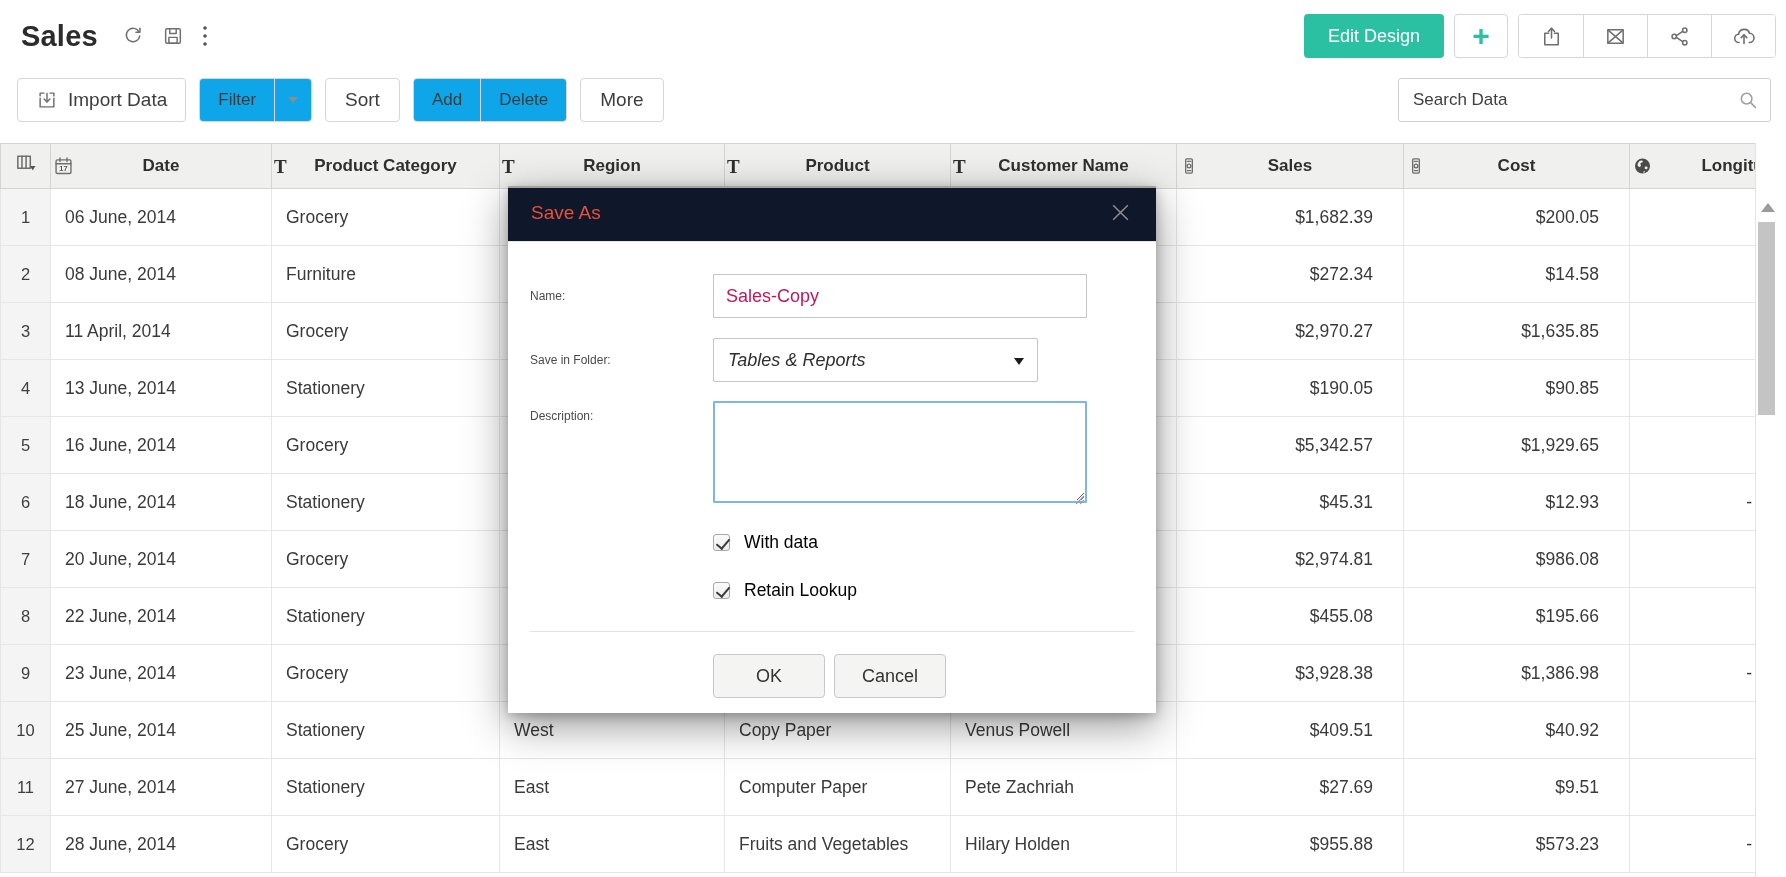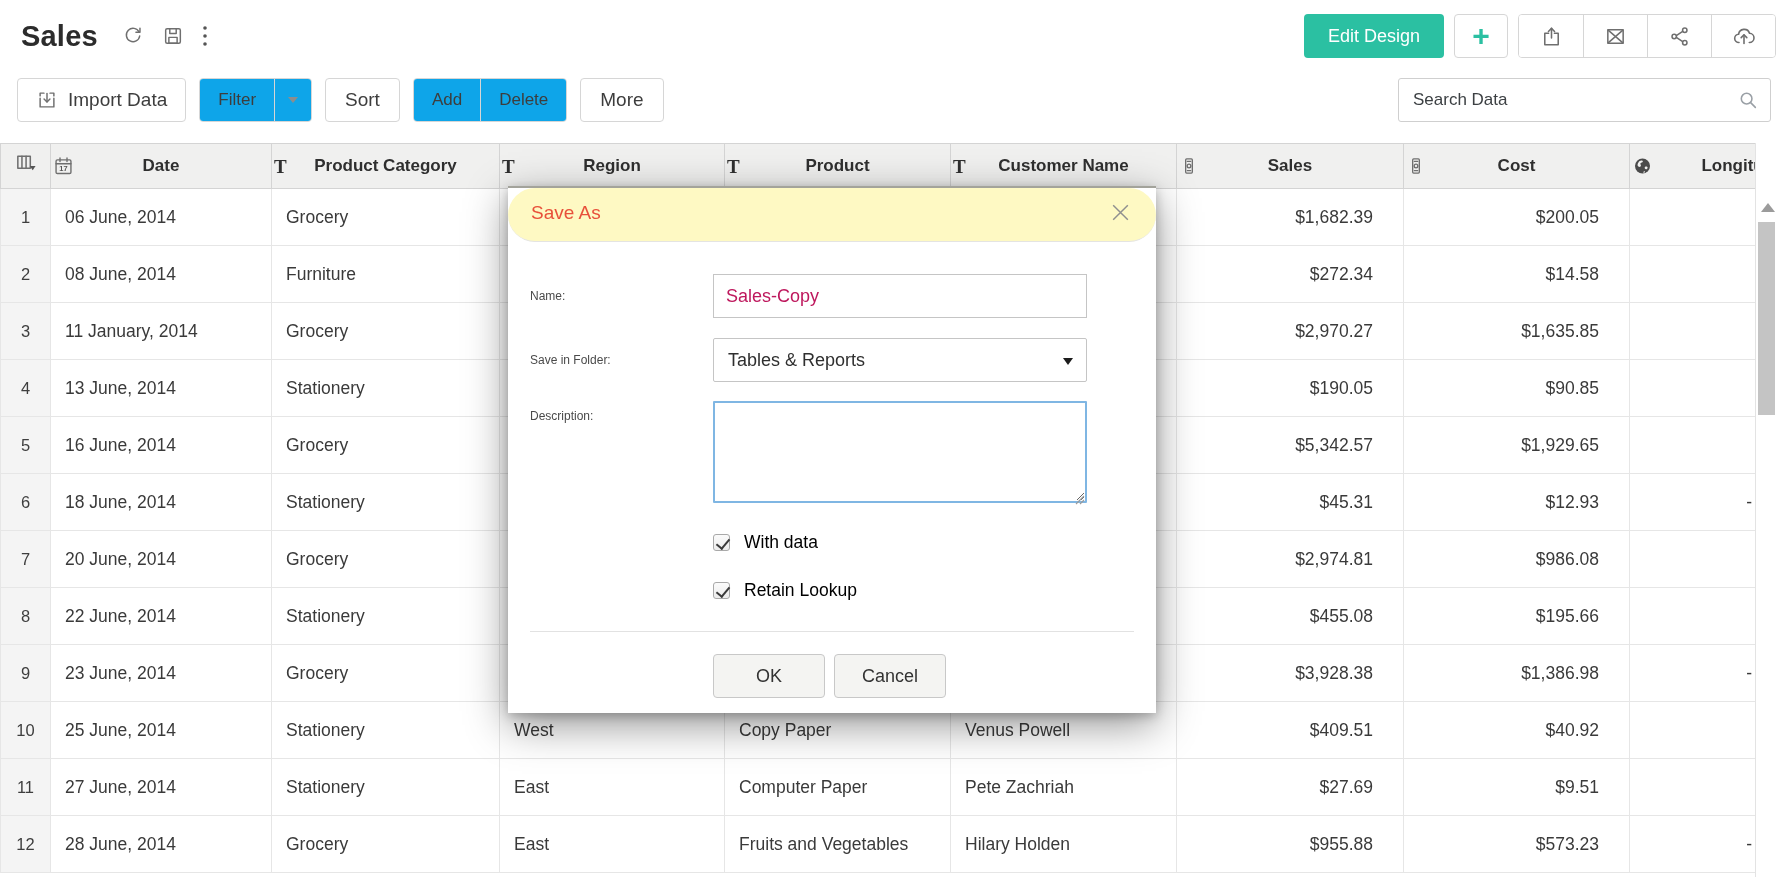--- a/index.html
+++ b/index.html
@@ -49,32 +49,32 @@
   td.money { text-align:right; padding-right:30px; }
   td.lng { text-align:right; padding-right:103px; }
 
   
   .gutter { position:absolute; left:1755px; top:143px; width:31px; height:734px; background:#fff; border-left:1px solid #e3e3e3; z-index:6; }
   .scroll-up-arrow { position:absolute; top:60px; left:5px; width:0; height:0; border-left:7px solid transparent; border-right:7px solid transparent; border-bottom:9px solid #9b9b9b; cursor:pointer; }
   .scroll-thumb { position:absolute; top:79px; left:2px; width:17px; height:193px; background:#c4c4c4; cursor:pointer; }
 
   
   .dialog { position:absolute; left:508px; top:186px; width:648px; height:527px; background:#fff; z-index:20; border-top:2px solid #a3a39b; box-shadow:0 12px 40px rgba(0,0,0,.42), 0 3px 10px rgba(0,0,0,.22); }
-  .dialog-header { height:54px; background:#fef9c3; display:flex; align-items:center; padding:0 18px 4px 23px; border-bottom:1px solid #e4e4e2;border-radius:27px; }
+  .dialog-header { height:54px; background:#0f172a; display:flex; align-items:center; padding:0 18px 4px 23px; border-bottom:1px solid #e4e4e2; }
   .dialog-title { font-size:19px; color:var(--dialog-title,#e8503a); }
   .dialog-close { margin-left:auto; background:none; border:none; cursor:pointer; padding:4px; }
   .dialog-body { padding:0 22px; }
   .frow { display:flex; }
   .frow .flabel { width:183px; font-size:12px; color:#4a4a4a; align-self:center; }
   .frow.ftop .flabel { align-self:flex-start; margin-top:8px; }
   .row-name { margin-top:32px; }
   .row-folder { margin-top:20px; }
   .row-desc { margin-top:19px; }
   .txt-input { width:374px; height:44px; border:1px solid #c5c5c5; font-size:18px; font-family:inherit; color:#be185d; padding:0 12px; background:#fff; }
-  .select { width:374px; height:44px; border:1px solid #c5c5c5; border-radius:2px; display:flex; align-items:center; padding:0 30px 0 14px; font-size:18px; color:#2f2f2f; position:relative; cursor:pointer; background:#fff; }
+  .select { width:325px; height:44px; border:1px solid #c5c5c5; border-radius:2px; display:flex; align-items:center; padding:0 30px 0 14px; font-size:18px; color:#2f2f2f; position:relative; cursor:pointer; background:#fff;font-style:italic; }
   .select-caret { position:absolute; right:13px; top:19px; width:0; height:0; border-left:5.5px solid transparent; border-right:5.5px solid transparent; border-top:7px solid #1c1c1c; }
   .textarea { width:374px; height:102px; border:2px solid #7fb6e3; border-radius:1px; font-size:17px; font-family:inherit; color:#333; padding:6px 10px; position:relative; background:#fff; }
   .resize-handle { position:absolute; right:2px; bottom:2px; }
   .cbrow { margin-left:183px; margin-top:25px; display:flex; align-items:center; gap:14px; font-size:17.5px; color:#000000; cursor:pointer; }
   .cbrow + .cbrow { margin-top:27px; }
   .cbox { width:17px; height:17px; border:1px solid #a9a9a9; border-radius:3px; background:linear-gradient(#fbfbfb,#ececec); position:relative; flex:0 0 auto; }
   .cbox.checked::after { content:""; position:absolute; left:4.5px; top:0.5px; width:6px; height:11px; border:solid #3a3a3a; border-width:0 2.6px 2.6px 0; transform:rotate(40deg); }
   .dlg-divider { margin-top:30px; border-top:1px solid #e2e2e2; }
   .btnrow { margin-top:22px; margin-left:183px; display:flex; gap:9px; }
   .dlg-btn { width:112px; height:44px; background:#f4f4f2; border:1px solid #c8c8c8; border-radius:4px; font-size:18px; color:#333; font-family:inherit; cursor:pointer; }
@@ -293,21 +293,21 @@
     <td></td>
     <td></td>
     <td></td>
     <td class="money">$272.34</td>
     <td class="money">$14.58</td>
     <td class="lng"></td>
   </tr>
 
   <tr>
     <td class="rownum">3</td>
-    <td>11 January, 2014</td>
+    <td>11 April, 2014</td>
     <td>Grocery</td>
     <td></td>
     <td></td>
     <td></td>
     <td class="money">$2,970.27</td>
     <td class="money">$1,635.85</td>
     <td class="lng"></td>
   </tr>
 
   <tr>

